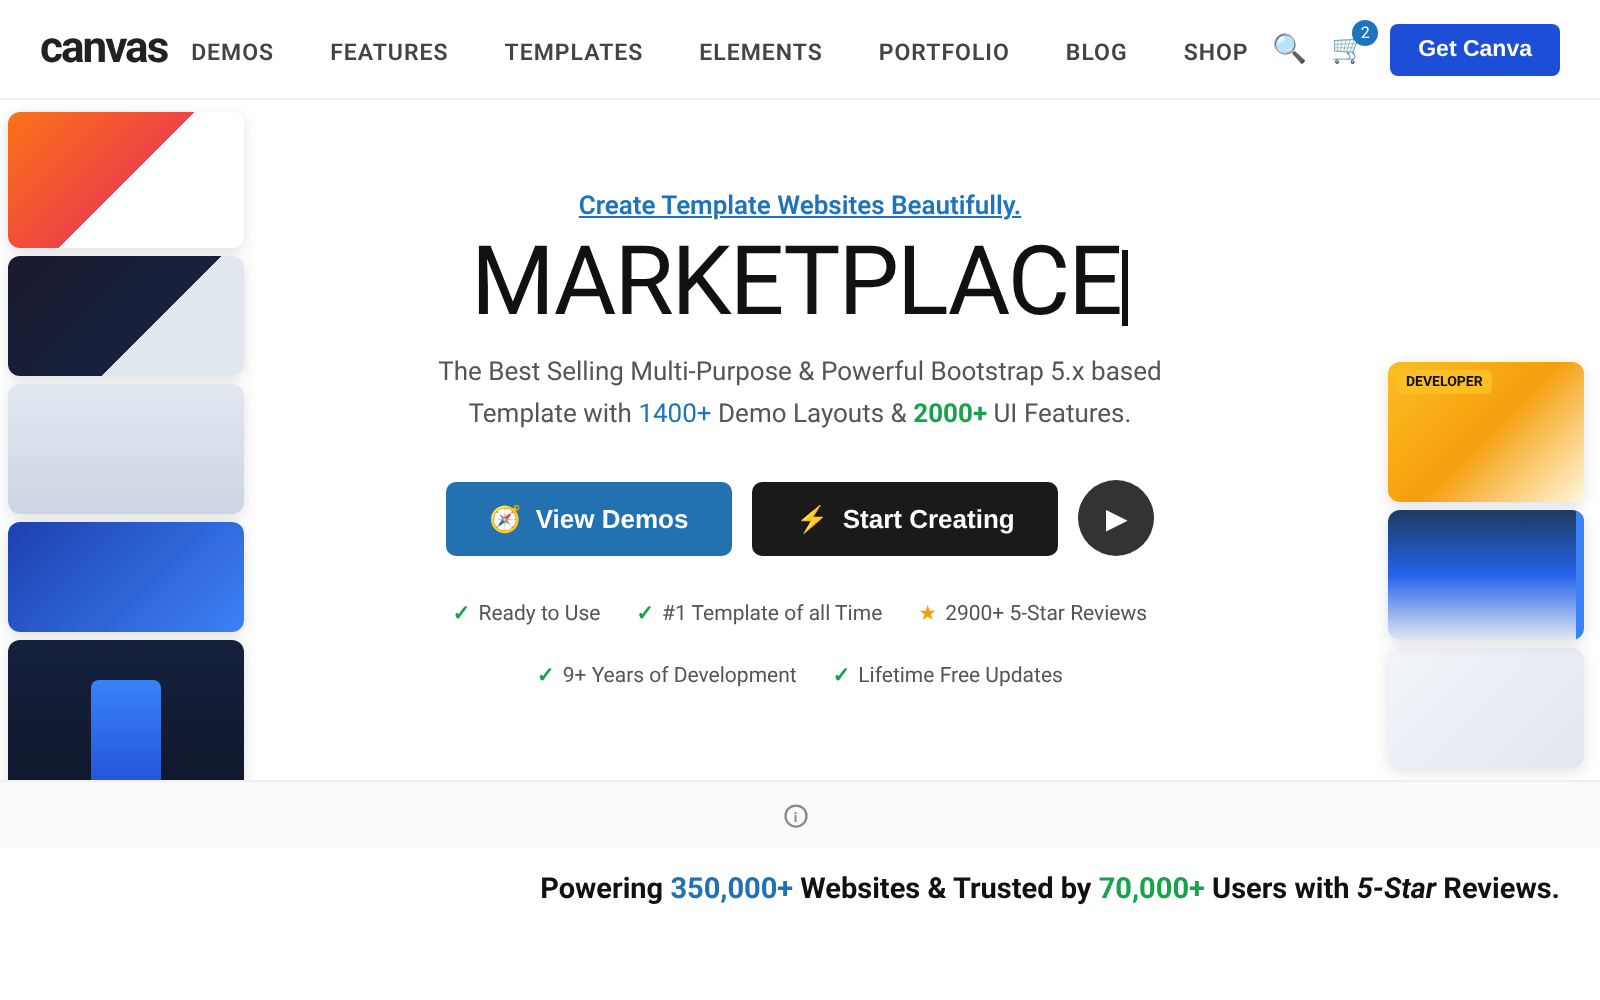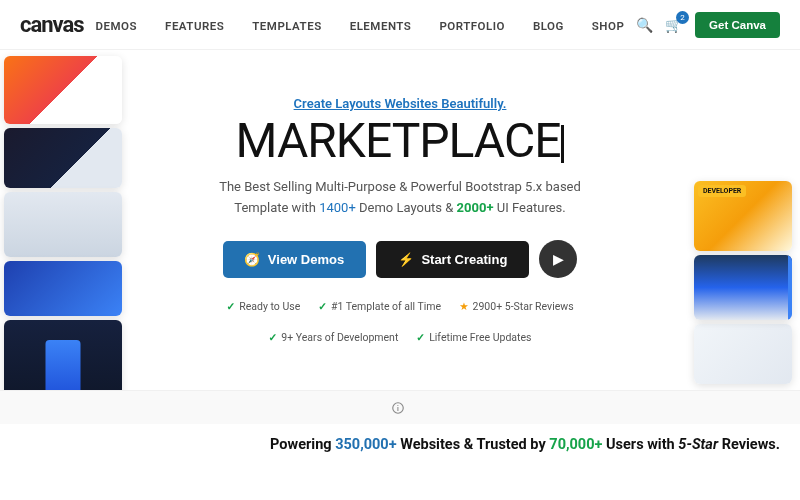--- a/index.html
+++ b/index.html
@@ -64,21 +64,21 @@
       color: #fff;
       border-radius: 50%;
       font-size: 8px;
       width: 13px;
       height: 13px;
       display: flex;
       align-items: center;
       justify-content: center;
     }
     .btn-get-canvas {
-      background: #15803d;
+      background: #1d4ed8;
       color: #fff;
       border: none;
       border-radius: 4px;
       padding: 7px 14px;
       font-size: 11.5px;
       font-weight: 700;
       cursor: pointer;
       white-space: nowrap;
     }
 
@@ -338,21 +338,21 @@
   <div class="side-images-left">
     <div class="img-left-1 img-card"></div>
     <div class="img-left-2 img-card"></div>
     <div class="img-left-3 img-card"></div>
     <div class="img-left-4 img-card"></div>
     <div class="img-left-5 img-card"></div>
   </div>
 
   <div class="hero-center">
     <p class="hero-subtitle">
-      <span>Create Layouts Websites </span><span style="color:#1e73be;text-decoration:underline;font-weight:600;">Beautifully.</span>
+      <span>Create Template Websites </span><span style="color:#1e73be;text-decoration:underline;font-weight:600;">Beautifully.</span>
     </p>
     <h1 class="hero-title">
       <span>MARKETPLACE</span><span class="cursor"></span>
     </h1>
     <p class="hero-desc">
       <span>The Best Selling Multi-Purpose &amp; Powerful Bootstrap 5.x based</span><br>
       <span>Template with </span><strong>1400+</strong><span> Demo Layouts &amp; </span><span class="green">2000+</span><span> UI Features.</span>
     </p>
     <div class="hero-buttons">
       <button class="btn-view-demos">

